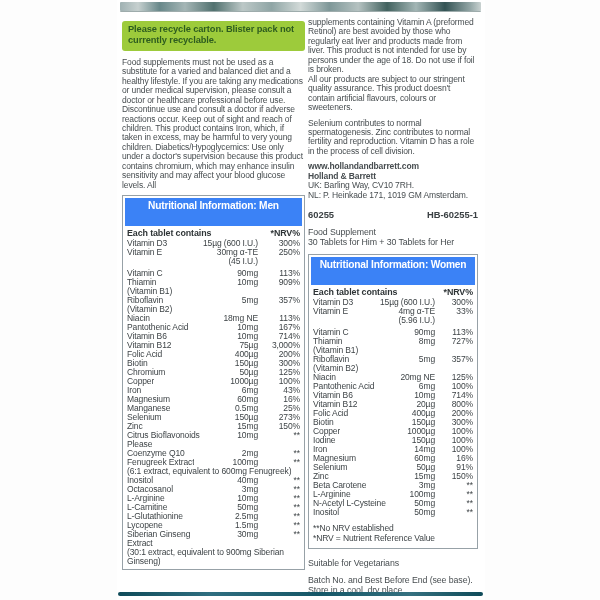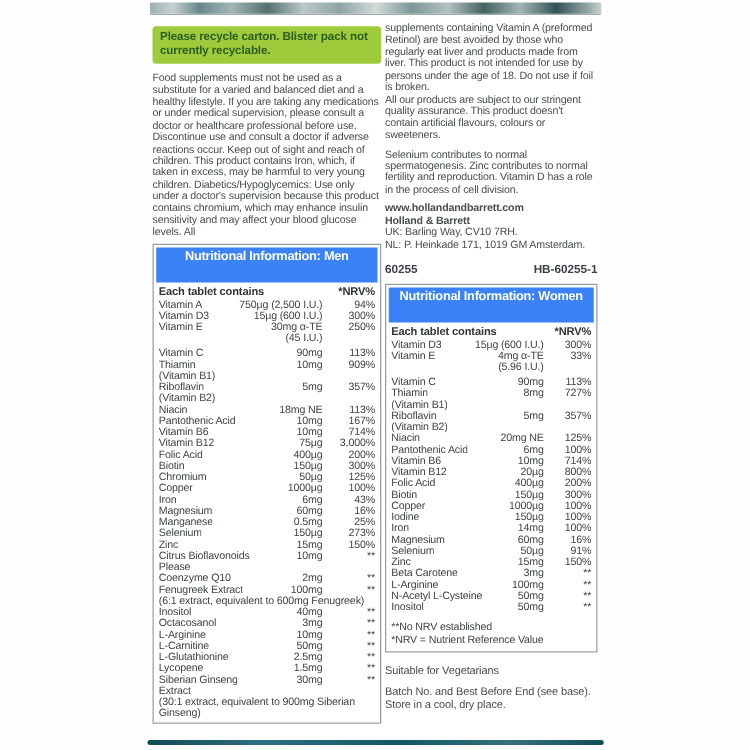--- a/index.html
+++ b/index.html
@@ -68,25 +68,20 @@
     <div class="body-text">Food supplements must not be used as a substitute for a varied and balanced diet and a healthy lifestyle. If you are taking any medications or under medical supervision, please consult a doctor or healthcare professional before use. Discontinue use and consult a doctor if adverse reactions occur. Keep out of sight and reach of children. This product contains Iron, which, if taken in excess, may be harmful to very young children. Diabetics/Hypoglycemics: Use only under a doctor's supervision because this product contains chromium, which may enhance insulin sensitivity and may affect your blood glucose levels. All</div>
 
     <section class="nutri men">
       <div class="nutri-title">Nutritional Information: Men</div>
       <div class="thead">
         <span>Each tablet contains</span>
         <span>*NRV%</span>
       </div>
       <div id="men-rows">
           <div class="tline">
-            <span class="tn">Vitamin A</span>
-            <span class="ta">750µg (2,500 I.U.)</span>
-            <span class="tv">94%</span>
-          </div>
-          <div class="tline">
             <span class="tn">Vitamin D3</span>
             <span class="ta">15µg (600 I.U.)</span>
             <span class="tv">300%</span>
           </div>
           <div class="tline">
             <span class="tn">Vitamin E</span>
             <span class="ta">30mg α-TE</span>
             <span class="tv">250%</span>
           </div>
           <div class="tline sub-gap">
@@ -249,20 +244,24 @@
     <p class="contact-line bold">www.hollandandbarrett.com</p>
     <p class="contact-line bold">Holland &amp; Barrett</p>
     <p class="contact-line">UK: Barling Way, CV10 7RH.</p>
     <p class="contact-line">NL: P. Heinkade 171, 1019 GM Amsterdam.</p>
 
     <div class="codes">
       <span>60255</span>
       <span>HB-60255-1</span>
     </div>
 
+    <div class="supp-block">
+      <p class="supp-line">Food Supplement</p>
+      <p class="supp-line">30 Tablets for Him + 30 Tablets for Her</p>
+    </div>
 
     <section class="nutri women">
       <div class="nutri-title">Nutritional Information: Women</div>
       <div class="thead">
         <span>Each tablet contains</span>
         <span>*NRV%</span>
       </div>
       <div id="women-rows">
           <div class="tline">
             <span class="tn">Vitamin D3</span>

